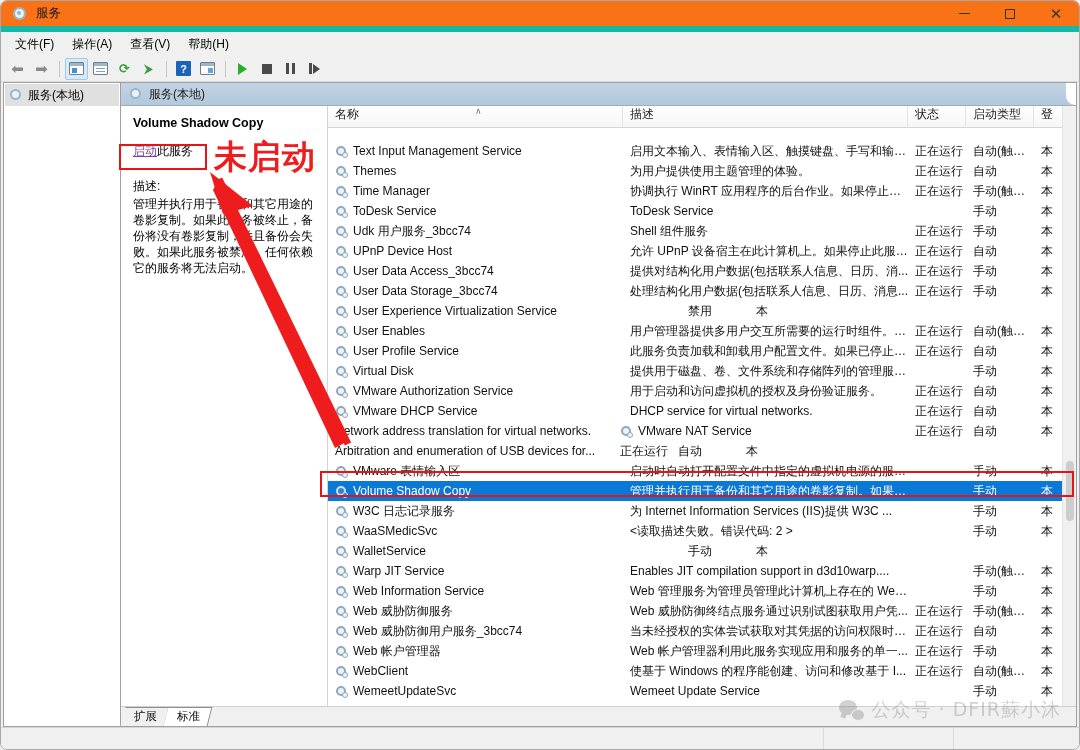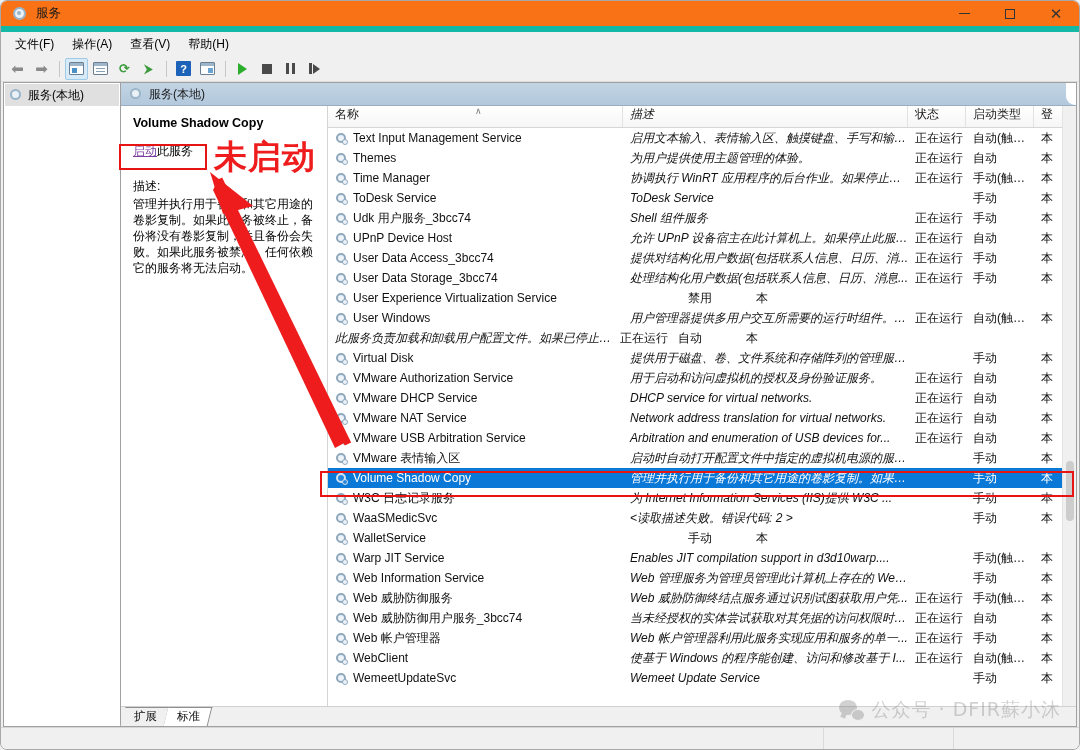--- a/index.html
+++ b/index.html
@@ -220,21 +220,21 @@
     padding-left: 7px;
     border-right: 1px solid #e2e2e2;
     position: relative;
     background: linear-gradient(to bottom,#ffffff,#f6f6f6);
   }
   .sort-caret {
     position: absolute; left: 50%; top: 1px;
     font-size: 9px; color: #7a7a7a; line-height: 1;
   }
   .rows-wrap {
-    flex: 1 1 auto; overflow: hidden; position: relative;
+    flex: 1 1 auto; overflow: hidden; position: relative; margin-top: 13px;
   }
   .row {
     display: flex; align-items: center;
     height: 20px;
     font-size: 12px; color: #111;
     white-space: nowrap;
   }
   .row.selected { background: #0a78d7; color: #fff; }
   .row .cell {
     padding-left: 7px; overflow: hidden;
@@ -254,21 +254,21 @@
   }
   .svc-gear .g2 {
     position: absolute; bottom: 0; right: 0;
     width: 6px; height: 6px; border-radius: 50%;
     border: 1.5px solid #8fa8bd; background: #edf3f8;
   }
   .row.selected .svc-gear .g,
   .row.selected .svc-gear .g2 { border-color: #cfe2f2; background: #2b86d9; }
 
   .c-name { width: 295px; flex: 0 0 295px; }
-  .c-desc { width: 285px; flex: 0 0 285px; font-style: italic; }
+  .c-desc { width: 285px; flex: 0 0 285px; }
   .c-stat { width: 58px; flex: 0 0 58px; }
   .c-start { width: 68px; flex: 0 0 68px; }
   .c-logon { width: 30px; flex: 0 0 30px; }
 
   
   .vscroll {
     width: 14px; flex: 0 0 14px;
     background: #f0f0f0;
     border-left: 1px solid #e3e3e3;
     position: relative;
@@ -619,28 +619,35 @@
                 <div class="cell c-stat"></div>
                 <div class="cell c-start">禁用</div>
                 <div class="cell c-logon">本</div>
               </div>
               <div class="row">
                 <div class="cell name c-name">
                   <span class="svc-gear">
                     <span class="g"></span>
                     <span class="g2"></span>
                   </span>
-                  <span>User Windows</span>
+                  <span>User Enables</span>
                 </div>
                 <div class="cell c-desc">用户管理器提供多用户交互所需要的运行时组件。如...</div>
                 <div class="cell c-stat">正在运行</div>
                 <div class="cell c-start">自动(触发...</div>
                 <div class="cell c-logon">本</div>
               </div>
               <div class="row">
+                <div class="cell name c-name">
+                  <span class="svc-gear">
+                    <span class="g"></span>
+                    <span class="g2"></span>
+                  </span>
+                  <span>User Profile Service</span>
+                </div>
                 <div class="cell c-desc">此服务负责加载和卸载用户配置文件。如果已停止或...</div>
                 <div class="cell c-stat">正在运行</div>
                 <div class="cell c-start">自动</div>
                 <div class="cell c-logon">本</div>
               </div>
               <div class="row">
                 <div class="cell name c-name">
                   <span class="svc-gear">
                     <span class="g"></span>
                     <span class="g2"></span>
@@ -672,40 +679,33 @@
                     <span class="g2"></span>
                   </span>
                   <span>VMware DHCP Service</span>
                 </div>
                 <div class="cell c-desc">DHCP service for virtual networks.</div>
                 <div class="cell c-stat">正在运行</div>
                 <div class="cell c-start">自动</div>
                 <div class="cell c-logon">本</div>
               </div>
               <div class="row">
+                <div class="cell c-desc">Network address translation for virtual networks.</div>
                 <div class="cell name c-name">
                   <span class="svc-gear">
                     <span class="g"></span>
                     <span class="g2"></span>
                   </span>
                   <span>VMware NAT Service</span>
                 </div>
-                <div class="cell c-desc">Network address translation for virtual networks.</div>
                 <div class="cell c-stat">正在运行</div>
                 <div class="cell c-start">自动</div>
                 <div class="cell c-logon">本</div>
               </div>
               <div class="row">
-                <div class="cell name c-name">
-                  <span class="svc-gear">
-                    <span class="g"></span>
-                    <span class="g2"></span>
-                  </span>
-                  <span>VMware USB Arbitration Service</span>
-                </div>
                 <div class="cell c-desc">Arbitration and enumeration of USB devices for...</div>
                 <div class="cell c-stat">正在运行</div>
                 <div class="cell c-start">自动</div>
                 <div class="cell c-logon">本</div>
               </div>
               <div class="row">
                 <div class="cell name c-name">
                   <span class="svc-gear">
                     <span class="g"></span>
                     <span class="g2"></span>

